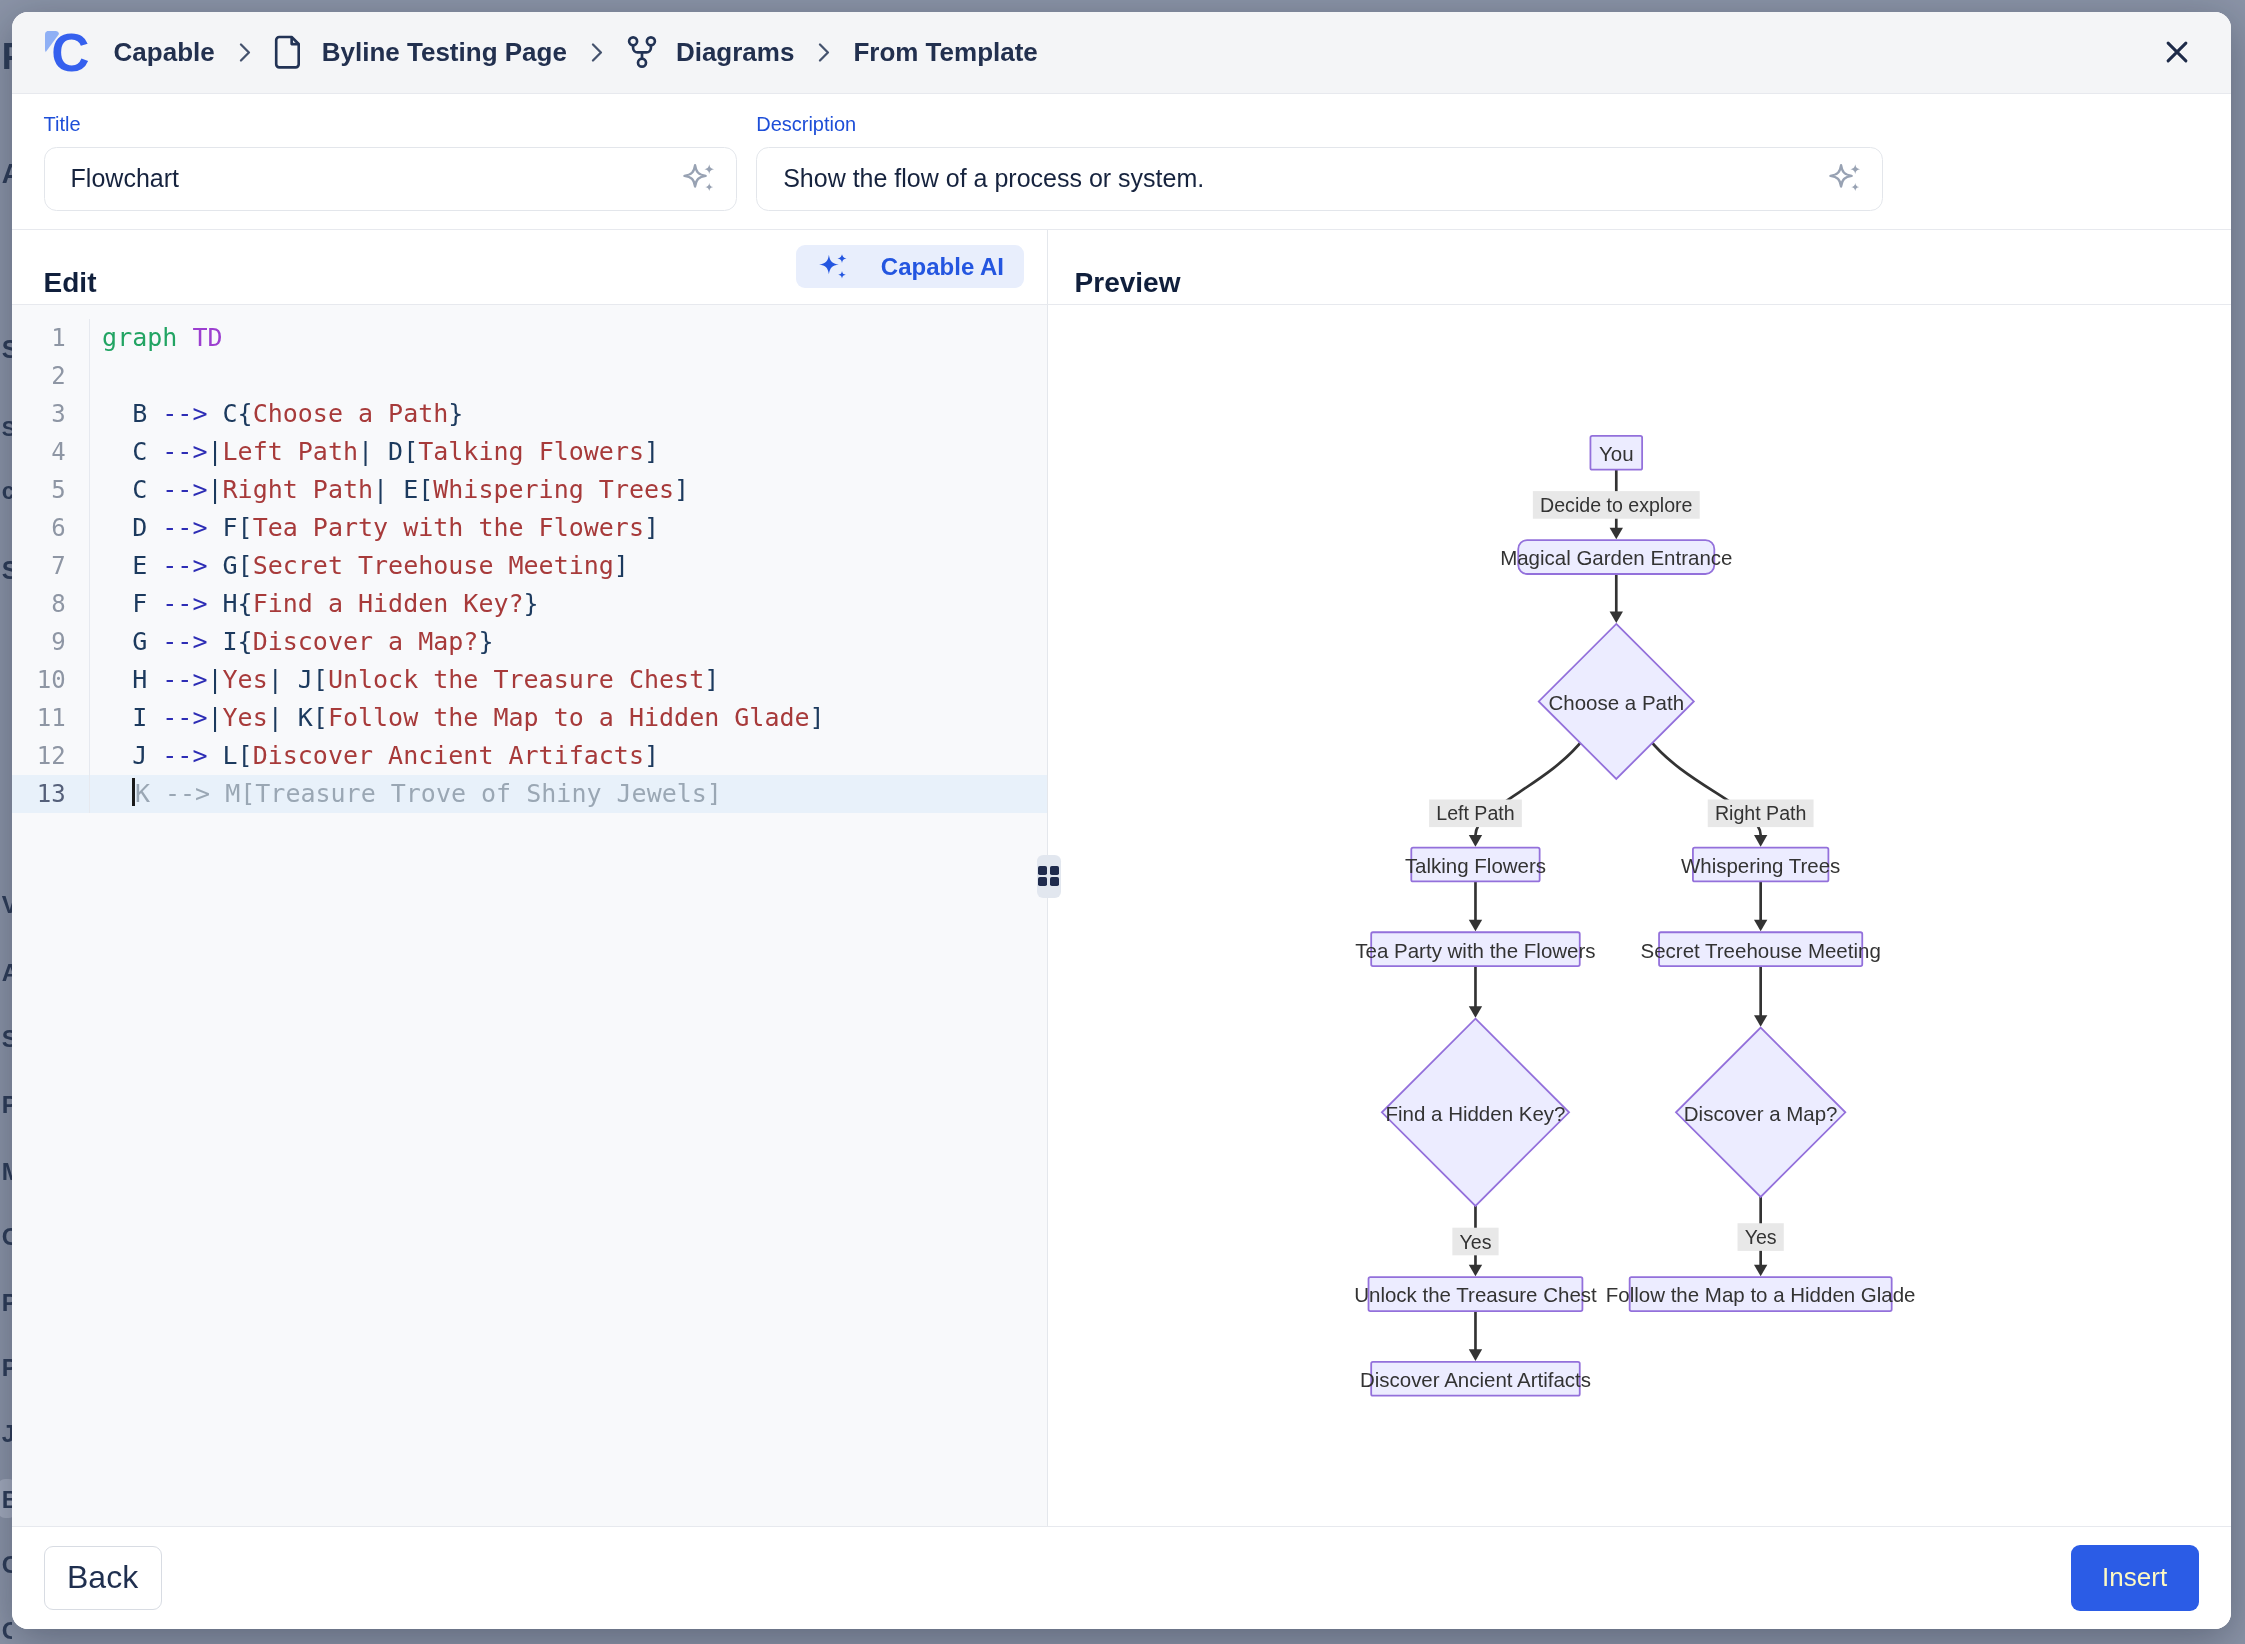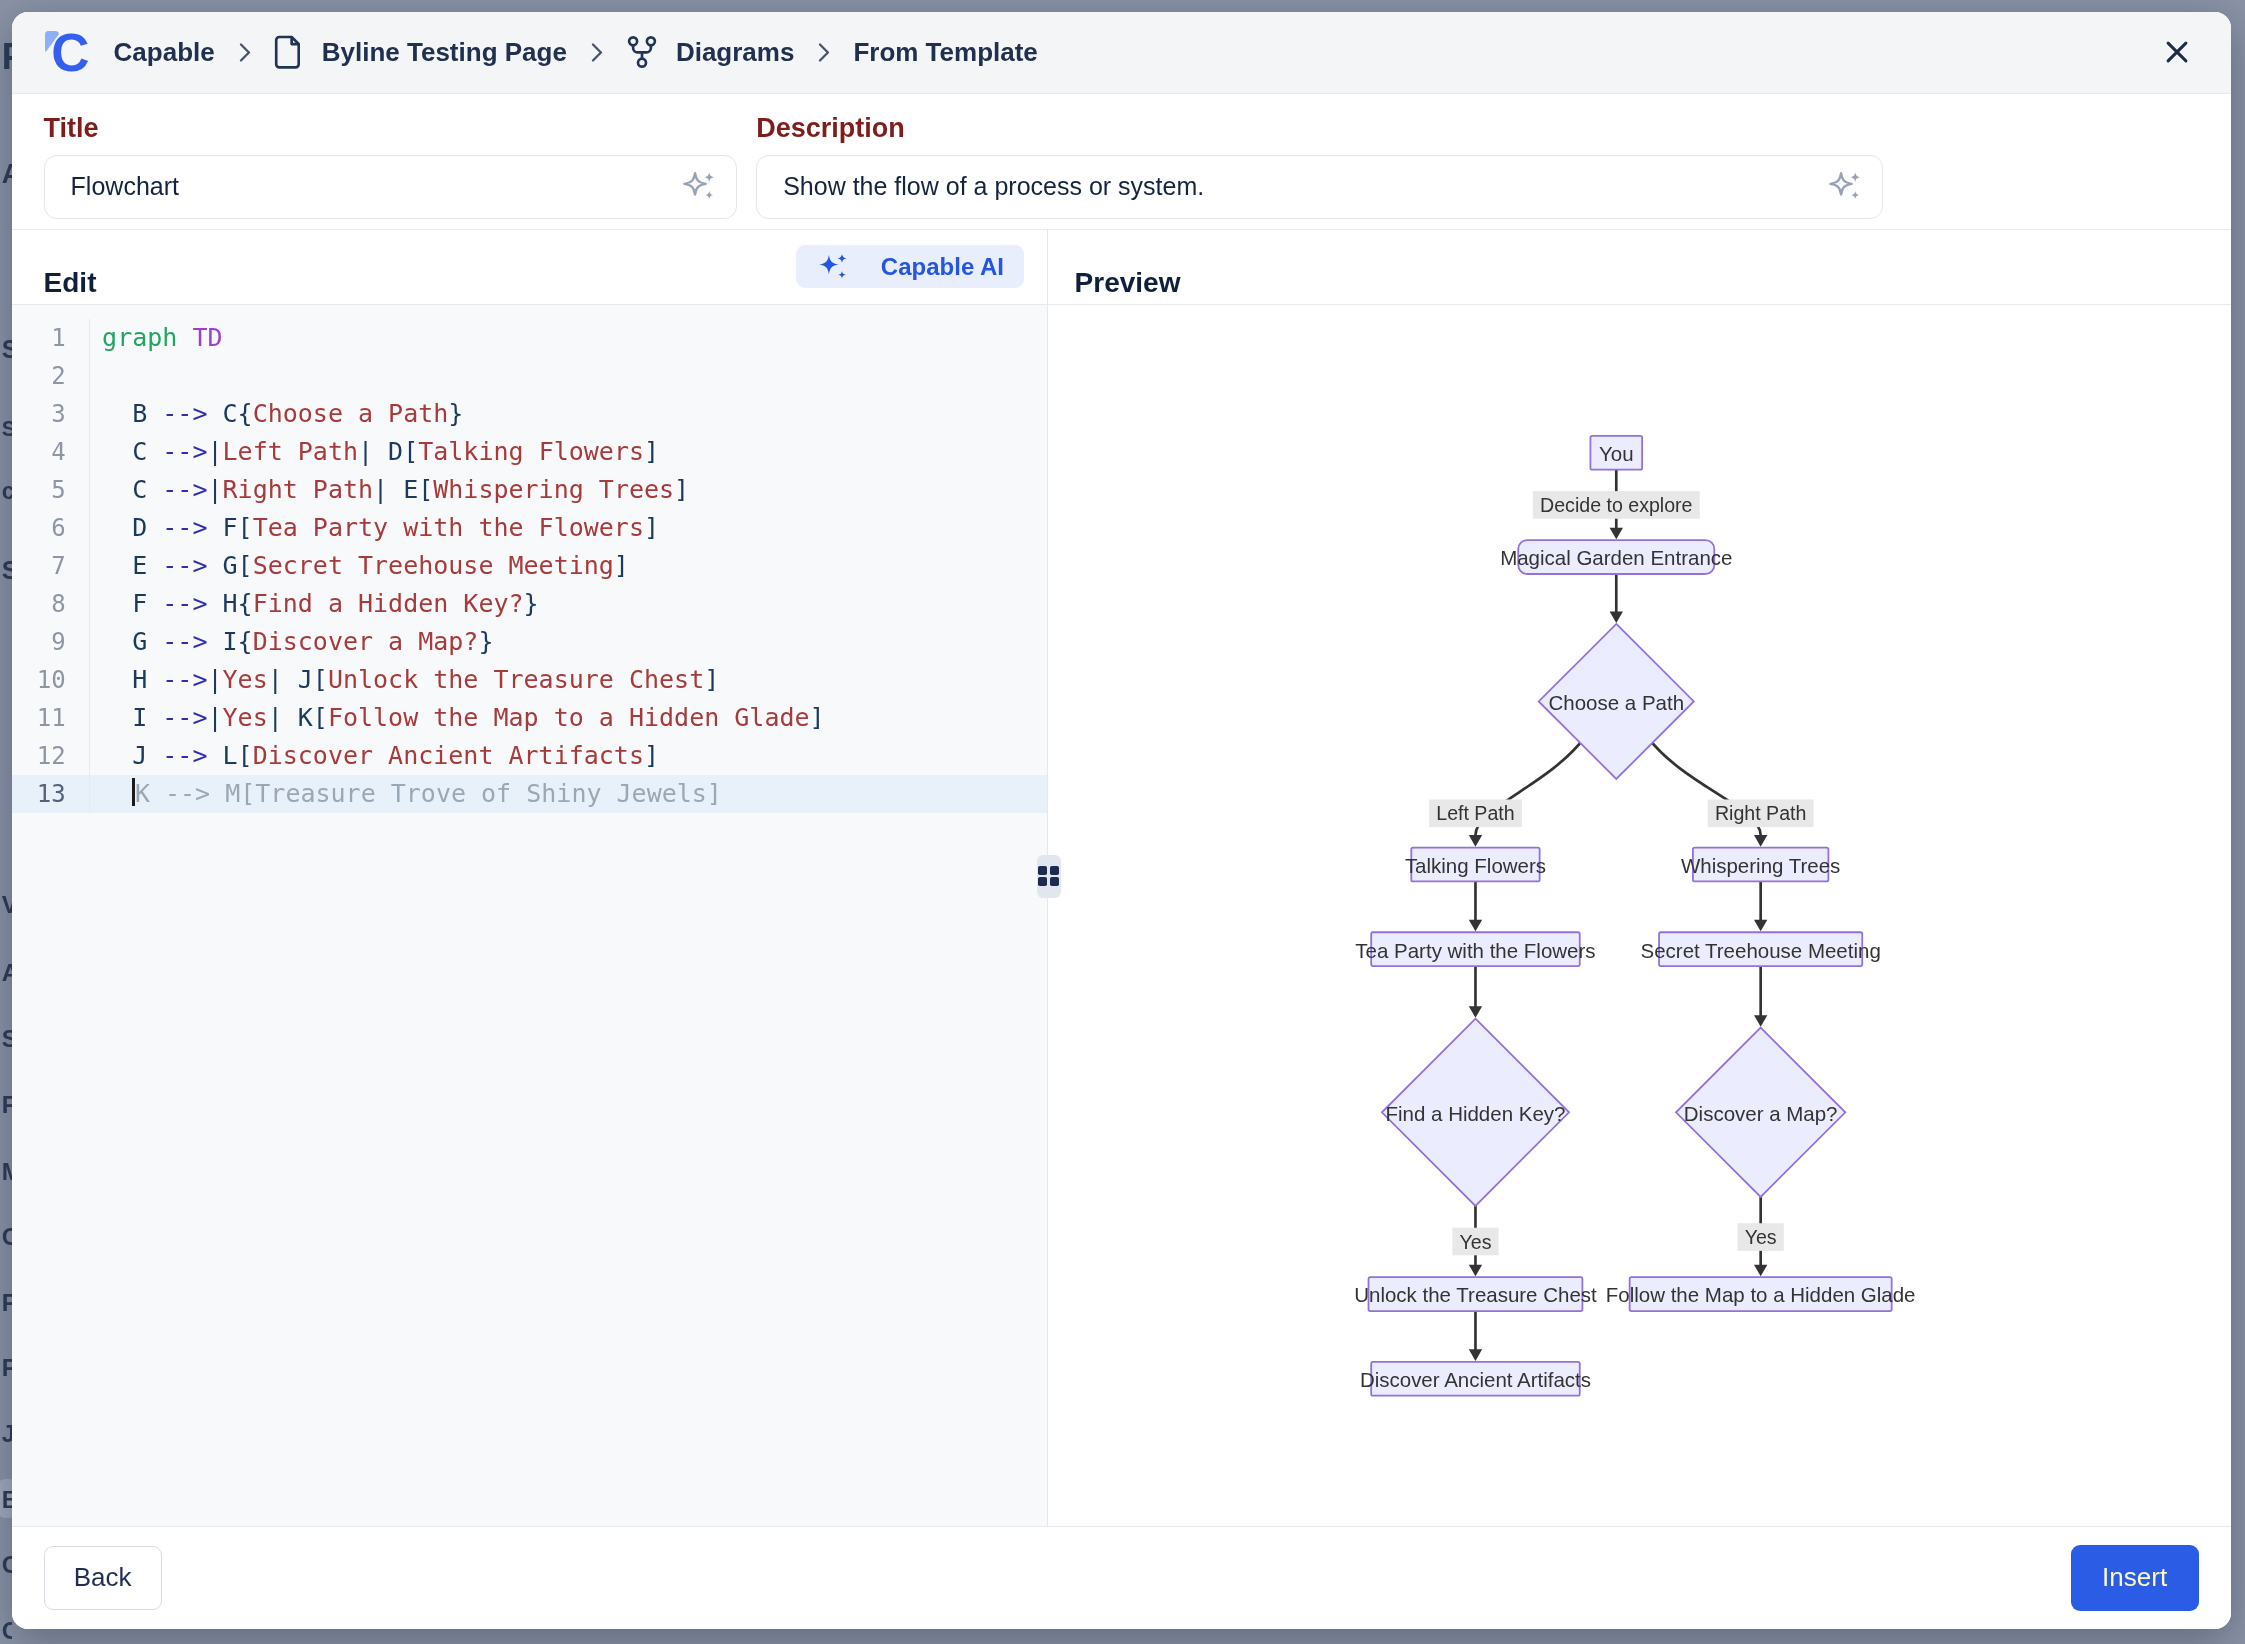--- a/index.html
+++ b/index.html
@@ -37,21 +37,21 @@
   .crumb-icon svg { display:block; }
   .chev { display:flex; align-items:center; }
   .spacer { flex:1; }
   .close-btn { width:43px; height:43px; display:flex; align-items:center; justify-content:center; cursor:pointer; border-radius:7.1px; }
 
   
   .fields {
     height:136px; flex:0 0 136px; background:#fff; border-bottom:0.9px solid #e7e9ee;
     padding:19.6px 32px 0; display:grid; grid-template-columns:693px 1127px; column-gap:19.6px;
   }
-  .field-label { font-size:27px; font-weight:700; color:#7f1d1d; margin-bottom:10.7px; }
+  .field-label { font-size:20px; font-weight:400; color:#1d4ed8; margin-bottom:10.7px; }
   .input-wrap { position:relative; }
   .text-input {
     width:100%; height:64px; border:1.3px solid #e3e6eb; border-radius:12.5px; background:#fff;
     font-family:"Liberation Sans", sans-serif; font-size:25px; color:#16233e; padding:0 68px 0 26px; outline:none;
   }
   .sparkle-btn { position:absolute; right:18px; top:12.5px; width:39px; height:39px; cursor:pointer; }
 
   
   .panel-heads { height:75px; flex:0 0 75px; display:flex; border-bottom:0.9px solid #e7e9ee; background:#fff; }
   .panel-heads .left { width:1036px; flex:0 0 1036px; border-right:1.8px solid #e4e7ec; display:flex; align-items:center; padding:0 23px 0 32px; }
@@ -88,21 +88,21 @@
   }
   .divider-handle i { background:#1f2b4d; border-radius:1.8px; }
 
   
   .modal-footer {
     height:103px; flex:0 0 103px; border-top:0.9px solid #e7e9ee; background:#fff;
     display:flex; align-items:center; justify-content:space-between; padding:0 32px;
   }
   .back-btn {
     width:118px; height:64px; border:1.3px solid #d8dce3; border-radius:9px; background:#fff;
-    font-family:"Liberation Sans",sans-serif; font-size:26px; font-weight:500; color:#1f2f4f; cursor:pointer;
+    font-family:"Liberation Sans",sans-serif; font-size:32px; font-weight:500; color:#1f2f4f; cursor:pointer;
   }
   .insert-btn {
     width:128px; height:66px; border:none; border-radius:9px; background:#2b5ce6;
     font-family:"Liberation Sans",sans-serif; font-size:26px; font-weight:500; color:#fef9c3; cursor:pointer;
   }
 </style>
 </head>
 <body>
 
 <div class="backdrop-strip" id="backdrop-strip">

